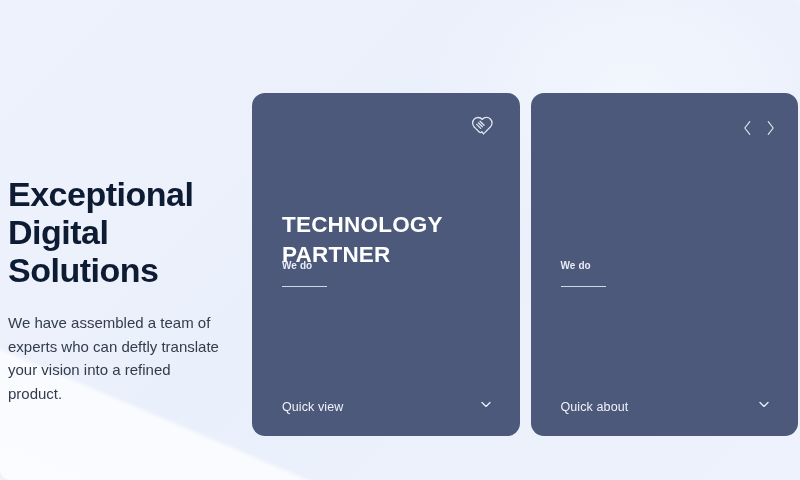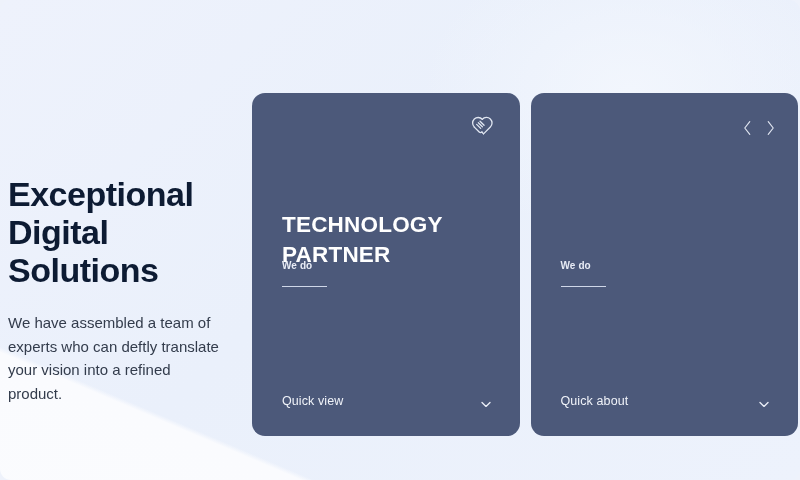--- a/index.html
+++ b/index.html
@@ -142,21 +142,21 @@
     color: #ffffff;
     letter-spacing: 0.2px;
   }
   .card h2 .ln { display: block; }
   .card-footer {
     position: absolute;
     left: 30px;
     right: 24px;
     bottom: 22px;
     display: flex;
-    align-items: flex-start;
+    align-items: flex-end;
     justify-content: space-between;
   }
   .card-footer .cta {
     font-size: 12.5px;
     font-weight: 500;
     color: #f0f3f9;
     letter-spacing: 0.1px;
   }
   .chev-down {
     width: 20px;

